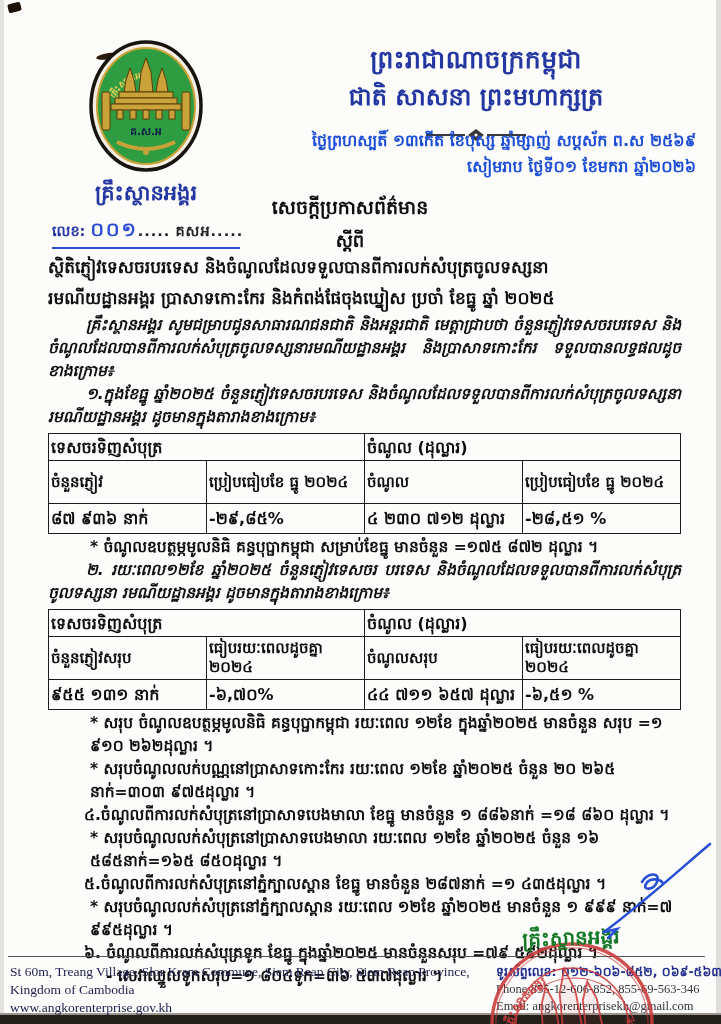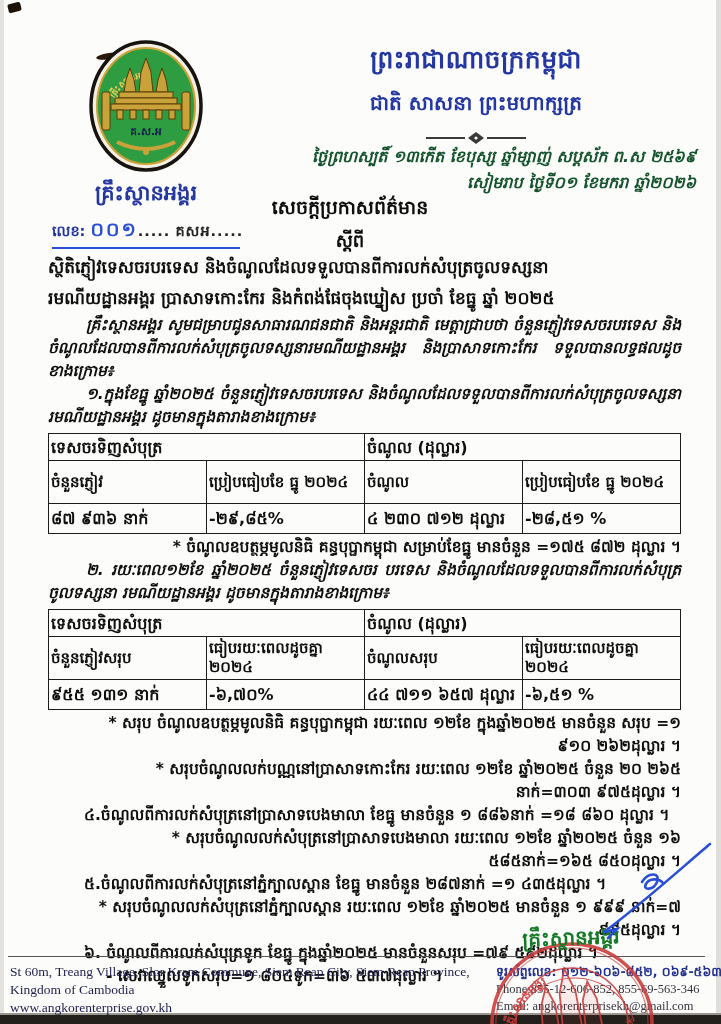--- a/index.html
+++ b/index.html
@@ -18,41 +18,41 @@
   .logo-caption{margin-top:3px;font-size:21px;font-weight:bold;color:#2336a2;}
   .doc-number{margin-top:7px;font-size:14.5px;font-weight:bold;color:#111;white-space:nowrap;}
   .doc-number .lbl{color:#2336a2;}
   .doc-number .val{color:#2a4fd7;font-size:19px;letter-spacing:2px;}
   .doc-number .dots{color:#222;letter-spacing:1px;}
   .doc-underline{margin-top:2px;border-bottom:2px solid #2a4fd7;}
 
   
   .kingdom{position:absolute;left:255px;top:44px;width:442px;text-align:center;color:#2336a2;}
   .k1{font-size:25px;font-weight:bold;letter-spacing:.5px;}
-  .k2{font-size:20px;font-weight:bold;margin-top:10px;}
+  .k2{font-size:24px;font-weight:bold;margin-top:2px;}
   .hdr-divider{margin:11px auto 0;display:block;}
 
-  .dates{position:absolute;right:25px;top:144px;text-align:right;font-size:16px;font-weight:600;line-height:26px;color:#14532d;font-style:italic;}
+  .dates{position:absolute;right:25px;top:128px;text-align:right;font-size:16px;font-weight:600;line-height:26px;color:#1d4ed8;}
 
   .announce{position:absolute;left:150px;top:195px;width:400px;text-align:center;color:#0d0d0d;}
   .a1{font-size:19px;font-weight:bold;}
   .a2{font-size:18px;font-weight:bold;margin-top:6px;}
 
   
   .content{position:absolute;left:0;top:252px;width:721px;box-sizing:border-box;
            padding:0 40px 0 48px;font-size:15.5px;font-weight:600;line-height:23px;color:#0e0e0e;}
   .title-line{font-weight:bold;font-size:17px;line-height:31px;}
   .para{text-indent:38px;text-align:justify;font-style:italic;}
   .stat-table{width:100%;border-collapse:collapse;table-layout:fixed;margin:4px 0 2px;}
   .stat-table td{border:1.6px solid #1c1c1c;text-align:left;font-weight:bold;padding:0 2px;overflow:hidden;}
   .row-group td{height:26px;font-size:16px;}
   .row-cols td{height:42px;font-size:15px;line-height:19px;}
   .row-data td{height:29px;font-size:16px;}
   .c1{width:21%;} .c2{width:28%;} .c3{width:24%;} .c4{width:27%;}
-  .b-star{padding-left:42px;text-align:right;}
+  .b-star{padding-left:42px;}
   .b-num{padding-left:36px;}
   .b-dash{padding-left:58px;}
 
   
   .sig-org{position:absolute;left:480px;top:925px;width:182px;text-align:center;font-size:20px;
            font-weight:bold;color:#157a28;transform:rotate(-2deg);z-index:6;}
   .stamp{position:absolute;left:486px;top:938px;width:172px;height:172px;z-index:5;opacity:.88;}
   .sig-stroke{position:absolute;left:558px;top:838px;width:162px;height:112px;z-index:7;}
 
   

